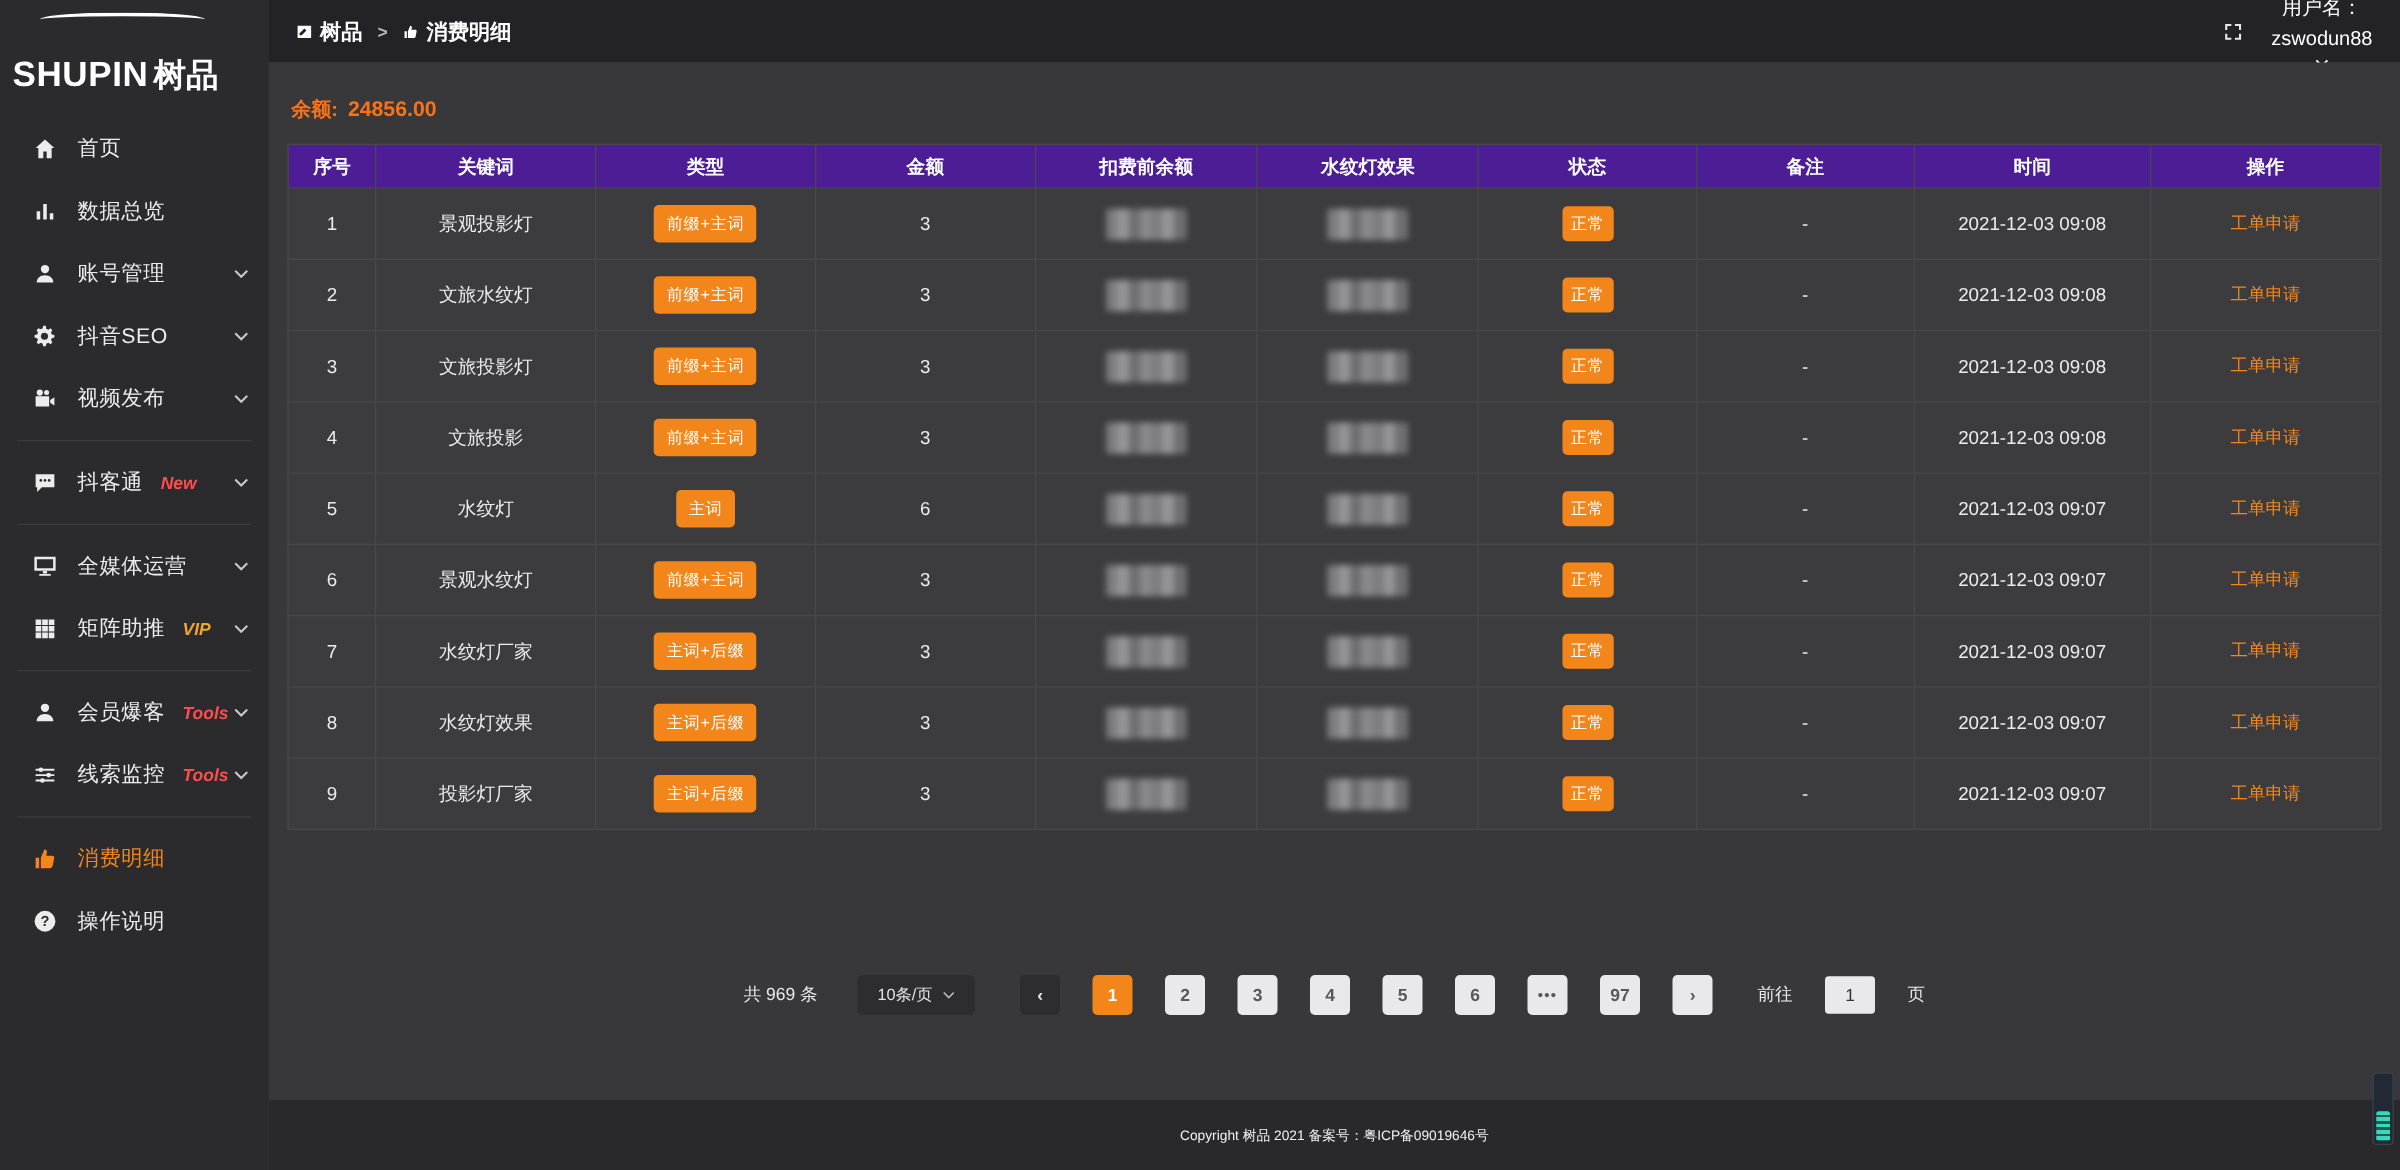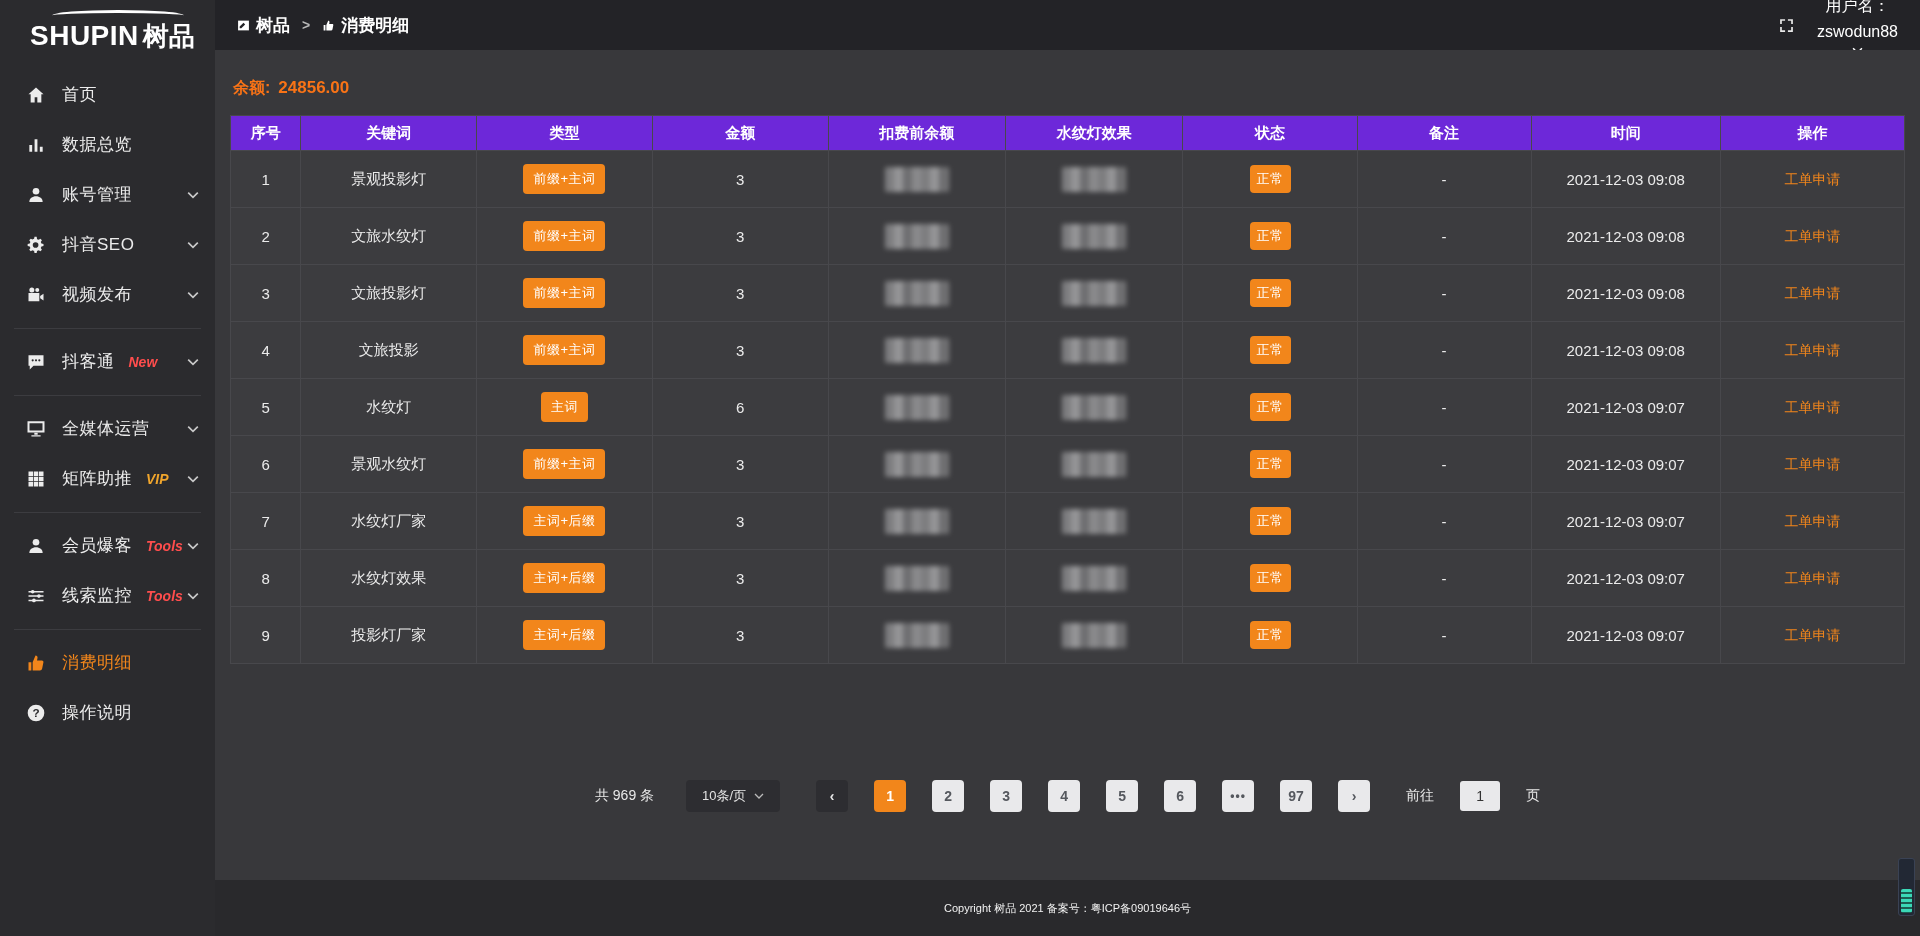--- a/index.html
+++ b/index.html
@@ -8,21 +8,21 @@
     font-family: "Liberation Sans", "DejaVu Sans", sans-serif;
     background: #38383b;
   }
 
   
   .sidebar {
     position: absolute; left: 0; top: 0; width: 215px; height: 936px;
     background: #2b2b2e; z-index: 5;
   }
   .logo {
-    padding: 10px 0 4px 30px; display: flex; flex-direction: column; width: 200px;
+    padding: 10px 0 4px 10px; display: flex; flex-direction: column; width: 200px; gap: 24px;
   }
   .logo-arc {
     width: 132px; height: 11px; margin-left: 22px;
     border-top: 3px solid #fff; border-radius: 100% 100% 0 0;
   }
   .logo-text { color: #fff; white-space: nowrap; line-height: 1.1; }
   .logo-en { font-size: 28px; font-weight: 900; letter-spacing: 0.5px; }
   .logo-cn { font-size: 26px; font-weight: 800; margin-left: 4px; }
 
   .side-nav { margin-top: 14px; }
@@ -50,21 +50,21 @@
   .fs-icon { display: inline-flex; margin-right: 22px; cursor: pointer; color: #e8e8e8; }
   .user-chip { display: flex; align-items: center; cursor: pointer; gap: 6px; flex-direction: column; }
 
   
   .main { position: absolute; left: 215px; top: 50px; right: 0; bottom: 0; background: #38383b; }
   .balance { padding: 28px 0 16px 18px; color: #f97316; font-size: 16px; font-weight: 700; }
   .balance .bal-val { margin-left: 8px; font-size: 17px; }
 
   table.data { border-collapse: collapse; table-layout: fixed; width: calc(100% - 30px); margin: 0 15px; }
   table.data th {
-    background: #6d28d9; color: #fff; font-size: 15px; font-weight: 700;
+    background: #4c1d95; color: #fff; font-size: 15px; font-weight: 700;
     height: 35px; border: 1px solid #48484c; text-align: center;
   }
   table.data td {
     background: #3c3c3f; color: #ebebeb; font-size: 15px; height: 57px;
     border: 1px solid #48484c; text-align: center;
   }
   .badge {
     display: inline-block; background: #f2861b; color: #fff; font-size: 13px;
     padding: 6px 10px; border-radius: 4px; letter-spacing: 0.5px; white-space: nowrap;
   }

